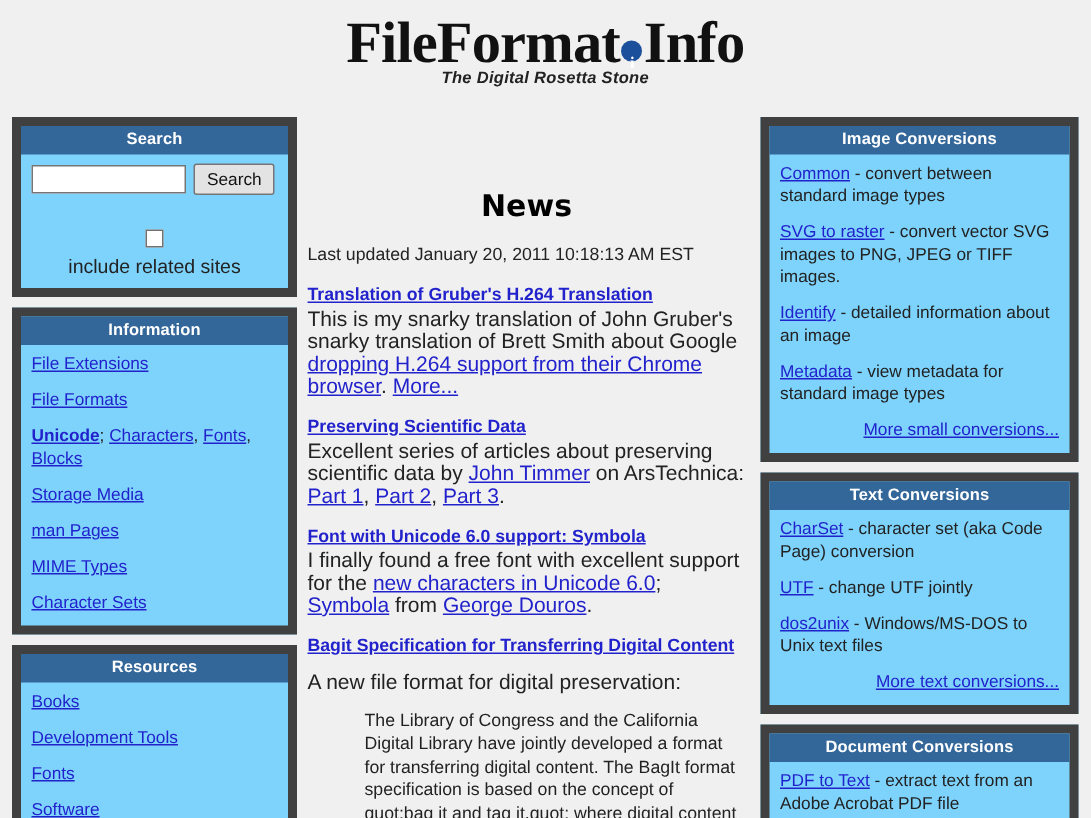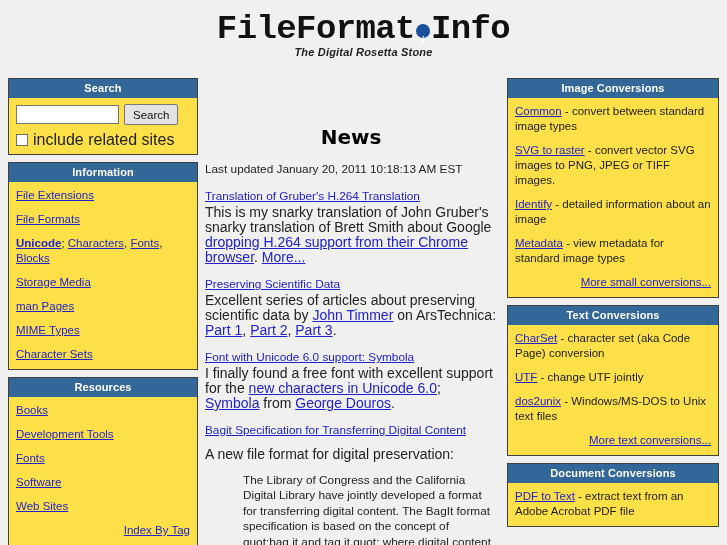--- a/index.html
+++ b/index.html
@@ -12,23 +12,23 @@
   }
   a { color: #2222cc; text-decoration: underline; }
 
   
   .logo-wrap {
     width: 727px;
     text-align: center;
     padding-top: 11px;
   }
   .logo {
-    font-family: Liberation Mono, monospace;
-    font-weight: bold;
-    font-size: 34px;
+    font-family: Liberation Serif, serif;
+    font-weight: bold;
+    font-size: 39px;
     letter-spacing: -0.6px;
     color: #111;
     line-height: 36px;
     white-space: nowrap;
   }
   .logo .dot {
     display: inline-block;
     width: 14px; height: 14px;
     border-radius: 50%;
     background: #1b4f9c;
@@ -61,22 +61,22 @@
     position: absolute;
     top: 78px; left: 0;
     width: 727px;
   }
   .col-left  { position: absolute; left: 8px;   width: 190px; }
   .col-mid   { position: absolute; left: 205px; width: 292px; margin-top: 48px; }
   .col-right { position: absolute; left: 507px; width: 212px; }
 
   
   .box {
-    border: 1px solid #404040;
-    background: #fde047;
+    border: 6px solid #404040;
+    background: #7dd3fc;
     margin-bottom: 7px;
   }
   .box-title {
     background: #336699;
     color: #ffffff;
     font-size: 11px;
     font-weight: bold;
     text-align: center;
     padding: 3px 0 4px 0;
     letter-spacing: 0.1px;
@@ -107,22 +107,22 @@
     border: 1px solid #767676;
     background: #e3e3e3;
     font-family: "Liberation Sans", sans-serif;
     font-size: 11.5px;
     color: #111;
     border-radius: 2px;
     cursor: pointer;
   }
   .check-row {
     display: flex; align-items: center; gap: 5px;
-    margin-top: 7px;
-    font-size: 16px; color: #222;
+    margin-top: 23px;
+    font-size: 13px; color: #222; flex-direction: column;
   }
   .cbox {
     width: 12px; height: 12px;
     border: 1px solid #707070;
     background: #fff;
     display: inline-block;
   }
 
   
   .page-title {
@@ -136,21 +136,21 @@
   }
   .updated {
     font-size: 11.8px;
     color: #222;
     margin: 0 0 12px 0;
     line-height: 15px;
   }
   .news-item { margin-bottom: 12px; }
   .news-head {
     font-size: 11.8px;
-    font-weight: normal;
+    font-weight: bold;
     margin: 0 0 1px 0;
     line-height: 15px;
   }
   .news-head a { color: #2222cc; }
   .news-body {
     font-size: 14px;
     color: #222;
     line-height: 15px;
     margin: 0;
   }

